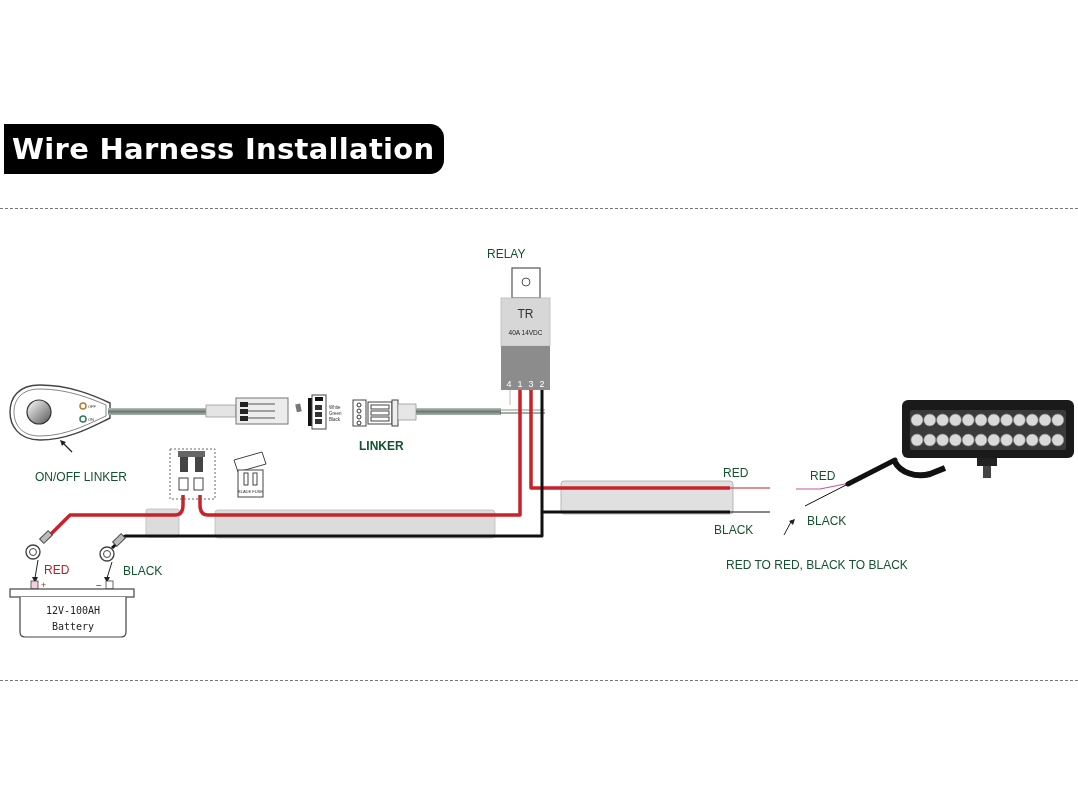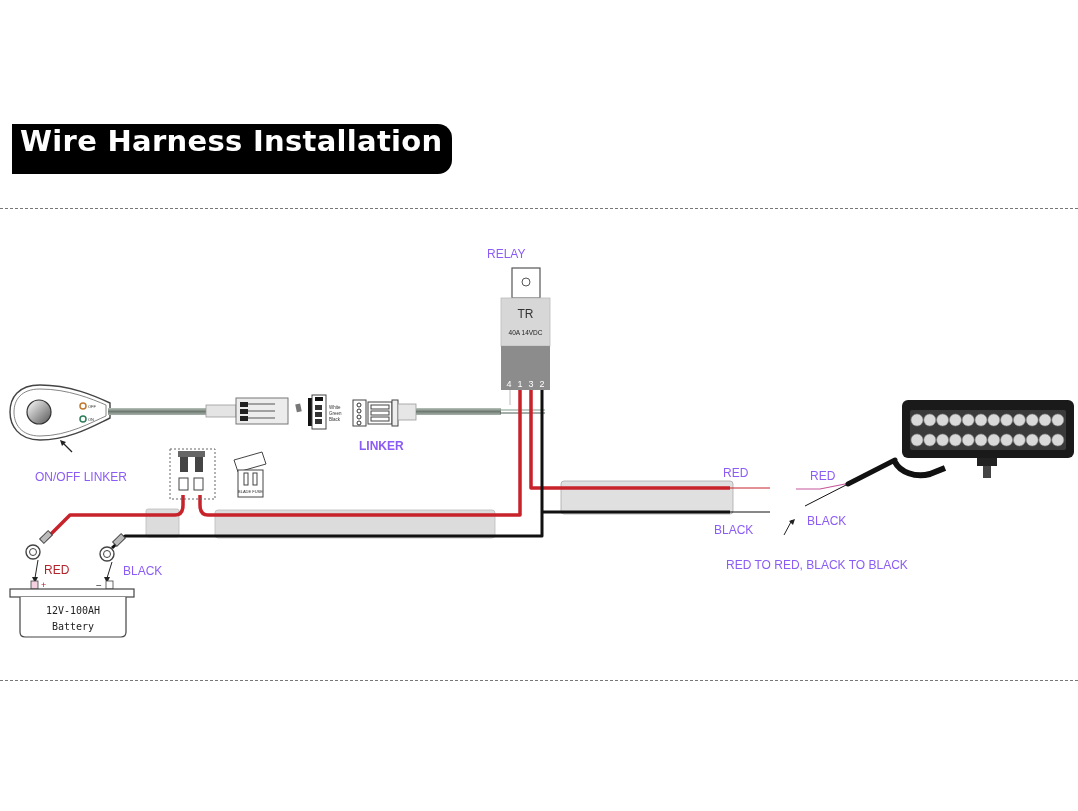--- a/index.html
+++ b/index.html
@@ -1,21 +1,21 @@
 <!DOCTYPE html>
 <html><head>
 <meta charset="utf-8">
 <style>
   html,body{margin:0;padding:0;background:#ffffff;}
   body{width:1078px;height:811px;position:relative;overflow:hidden;font-family:"Liberation Sans",sans-serif;}
-  .title-pill{position:absolute;left:12px;top:124px;width:440px;height:50px;background:#000;border-radius:0 14px 14px 0;display:flex;}
+  .title-pill{position:absolute;left:4px;top:124px;width:440px;height:50px;background:#000;border-radius:0 14px 14px 0;display:flex;align-items:center;}
   .title-pill span{color:#fff;font-family:"DejaVu Sans",sans-serif;font-weight:bold;font-size:29px;letter-spacing:0.3px;padding-left:8px;}
   .dash{position:absolute;left:0;width:1078px;height:0;border-top:1.5px dashed #777;}
   svg.diag{position:absolute;left:0;top:0;}
-  .lbl{position:absolute;font-family:"Liberation Sans",sans-serif;font-size:12px;color:#8b5cf6;white-space:nowrap;}
+  .lbl{position:absolute;font-family:"Liberation Sans",sans-serif;font-size:12px;color:#14532d;white-space:nowrap;}
   .lbl.red{color:#b5222a;}
 </style>
 </head>
 <body>
 
 <div class="title-pill">
   <span>Wire Harness Installation</span>
 </div>
 
 <div class="dash" style="top:208px"></div>

